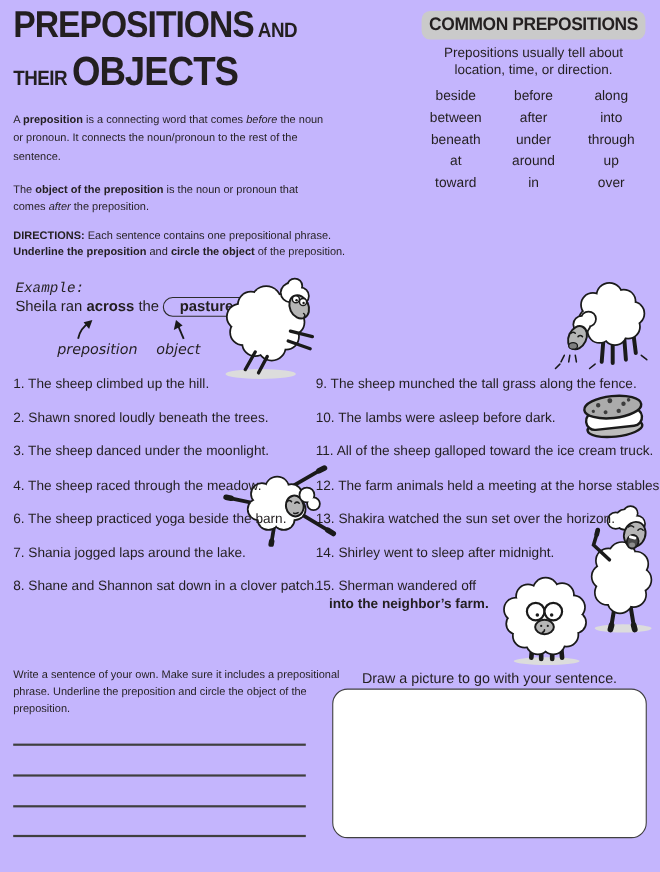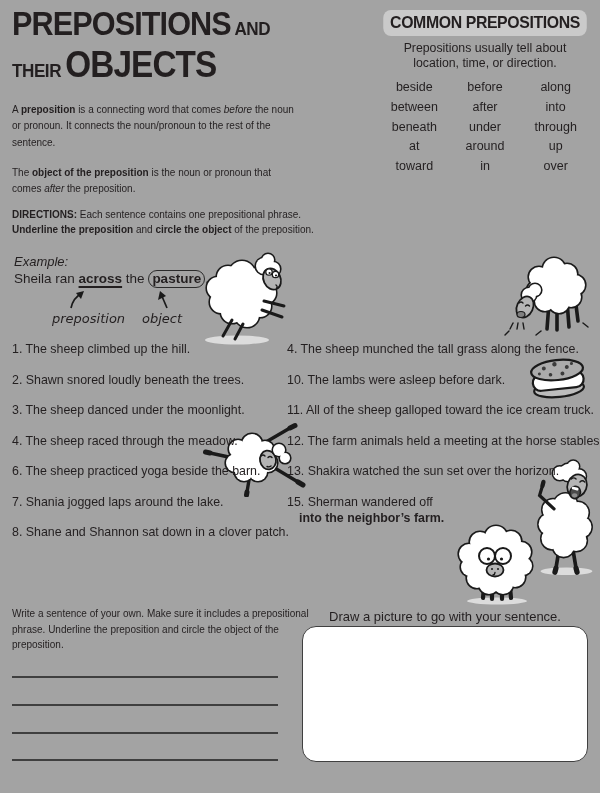--- a/index.html
+++ b/index.html
@@ -1,17 +1,17 @@
 <!DOCTYPE html>
 <html><head>
 <meta charset="utf-8">
 <style>
   html,body{margin:0;padding:0;background:#fff;}
   .page{
-    position:relative;width:600px;height:793px;background:#a3a3a3;overflow:hidden;
+    position:relative;width:600px;height:793px;background:#c4b5fd;overflow:hidden;
     font-family:"Liberation Sans",sans-serif;color:#231f20;
   }
   
   .title{position:absolute;left:12px;top:6px;transform:scaleX(0.9);transform-origin:left top;}
   .title .line{white-space:nowrap;font-weight:bold;letter-spacing:-1px;line-height:1;}
   .title .big1{font-size:34px;}
   .title .small{font-size:19px;letter-spacing:-0.5px;}
   .title .line2{margin-top:6px;}
   .title .big2{font-size:37px;}
   
@@ -24,24 +24,24 @@
   
   .para{position:absolute;left:12px;width:290px;font-size:10px;line-height:16.3px;}
   .p1{top:92px;}
   .p2{top:155px;}
   .para b{font-weight:bold;}
   .para i{font-style:italic;}
   
   .directions{position:absolute;left:12px;top:207px;width:450px;font-size:10px;line-height:15px;}
   
   .example{position:absolute;left:14px;top:254px;width:230px;font-size:13.5px;}
-  .ex-label{font-style:italic;font-size:13px;font-family:Liberation Sans, sans-serif;}
+  .ex-label{font-style:italic;font-size:13px;font-family:Liberation Mono, monospace;}
   .ex-sentence{margin-top:2px;white-space:nowrap;}
-  .ex-prep{font-weight:bold;text-decoration:underline;text-underline-offset:3px;text-decoration-thickness:1.5px;}
-  .ex-obj{font-weight:bold;border:1.6px solid #2b2b2b;border-radius:9px;padding:0 3px 1px;}
+  .ex-prep{font-weight:bold;text-underline-offset:3px;text-decoration-thickness:1.5px;}
+  .ex-obj{font-weight:bold;border:1.6px solid #2b2b2b;border-radius:9px;padding:0 14px 1px;}
   .ex-annot{position:relative;height:48px;}
   .annot-label{position:absolute;font-style:italic;font-size:13px;font-family:"DejaVu Sans",sans-serif;top:25px;}
   .lbl-prep{left:38px;}
   .lbl-obj{left:128px;}
   .arrow-svg{position:absolute;top:2px;}
   .arr1{left:50px;}
   .arr2{left:139px;}
   
   .sent-col{position:absolute;font-size:12.4px;z-index:2;}
   .sent-col .row{height:30.55px;white-space:nowrap;}
@@ -210,25 +210,26 @@
   <div class="sent-col col-left">
     <div class="row">1. The sheep climbed up the hill.</div>
     <div class="row">2. Shawn snored loudly beneath the trees.</div>
     <div class="row">3. The sheep danced under the moonlight.</div>
     <div class="row">4. The sheep raced through the meadow.</div>
     <div class="row">6. The sheep practiced yoga beside the barn.</div>
     <div class="row">7. Shania jogged laps around the lake.</div>
     <div class="row">8. Shane and Shannon sat down in a clover patch.</div>
   </div>
   <div class="sent-col col-right">
-    <div class="row">4. The sheep munched the tall grass along the fence.</div>
+    <div class="row">9. The sheep munched the tall grass along the fence.</div>
     <div class="row">10. The lambs were asleep before dark.</div>
     <div class="row">11. All of the sheep galloped toward the ice cream truck.</div>
     <div class="row">12. The farm animals held a meeting at the horse stables.</div>
     <div class="row">13. Shakira watched the sun set over the horizon.</div>
+    <div class="row">14. Shirley went to sleep after midnight.</div>
     <div class="row">
       <span>15. Sherman wandered off</span>
       <span class="l2">into the neighbor’s farm.</span>
     </div>
   </div>
 
   <svg class="illus" style="left:198px;top:422px;" width="115" height="75" viewBox="0 0 115 75">
     <defs>
       <g id="cartbody">
         <circle cx="54" cy="22" r="10"></circle>

